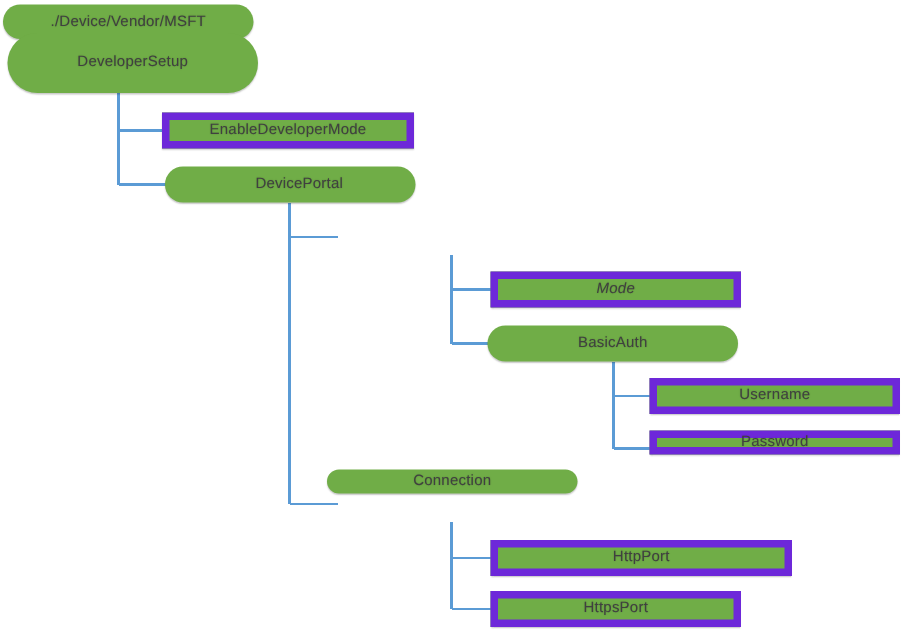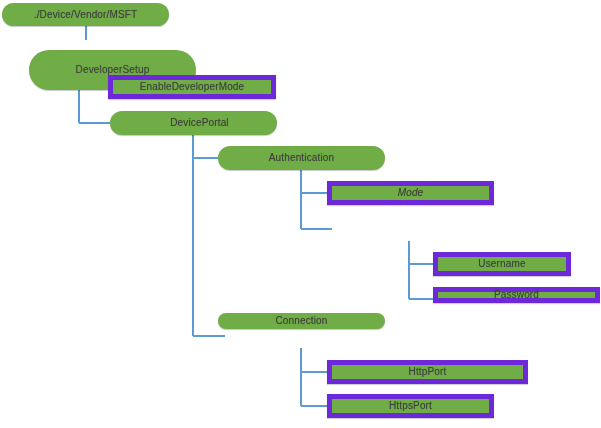--- a/index.html
+++ b/index.html
@@ -83,42 +83,42 @@
       <path d="M301,348 L301,406"></path>
       <path d="M301,372 L328,372"></path>
       <path d="M301,406 L328,406"></path>
     </g>
   </svg>
 
   <div class="node rounded" style="left:2px; top:3px; width:167px; height:23px;">
     <span class="node-label">./Device/Vendor/MSFT</span>
   </div>
 
-  <div class="node rounded" style="left:5px; top:50px; width:167px; height:40px;margin-left:24px;">
+  <div class="node rounded" style="left:5px; top:22px; width:167px; height:40px;">
     <span class="node-label">DeveloperSetup</span>
   </div>
 
   <div class="node square" style="left:108px; top:75px; width:168px; height:24px;">
     <span class="node-label">EnableDeveloperMode</span>
   </div>
 
   <div class="node rounded" style="left:110px; top:111px; width:167px; height:24px;padding-left:12px;">
     <span class="node-label">DevicePortal</span>
   </div>
 
-  <div class="node rounded" style="left:218px; top:146px; width:167px; height:24px;">
-    <span class="node-label">Authentication</span>
-  </div>
 
   <div class="node square" style="left:327px; top:181px; width:167px; height:24px;font-style:italic;">
     <span class="node-label">Mode</span>
   </div>
 
+  <div class="node rounded" style="left:325px; top:217px; width:167px; height:24px;">
+    <span class="node-label">BasicAuth</span>
+  </div>
 
-  <div class="node square" style="left:433px; top:252px; width:138px; height:24px;">
+  <div class="node square" style="left:433px; top:252px; width:167px; height:24px;">
     <span class="node-label">Username</span>
   </div>
 
   <div class="node square" style="left:433px; top:287px; width:167px; height:16px;justify-content:center;">
     <span class="node-label">Password</span>
   </div>
 
   <div class="node rounded" style="left:218px; top:313px; width:167px; height:16px;">
     <span class="node-label">Connection</span>
   </div>

